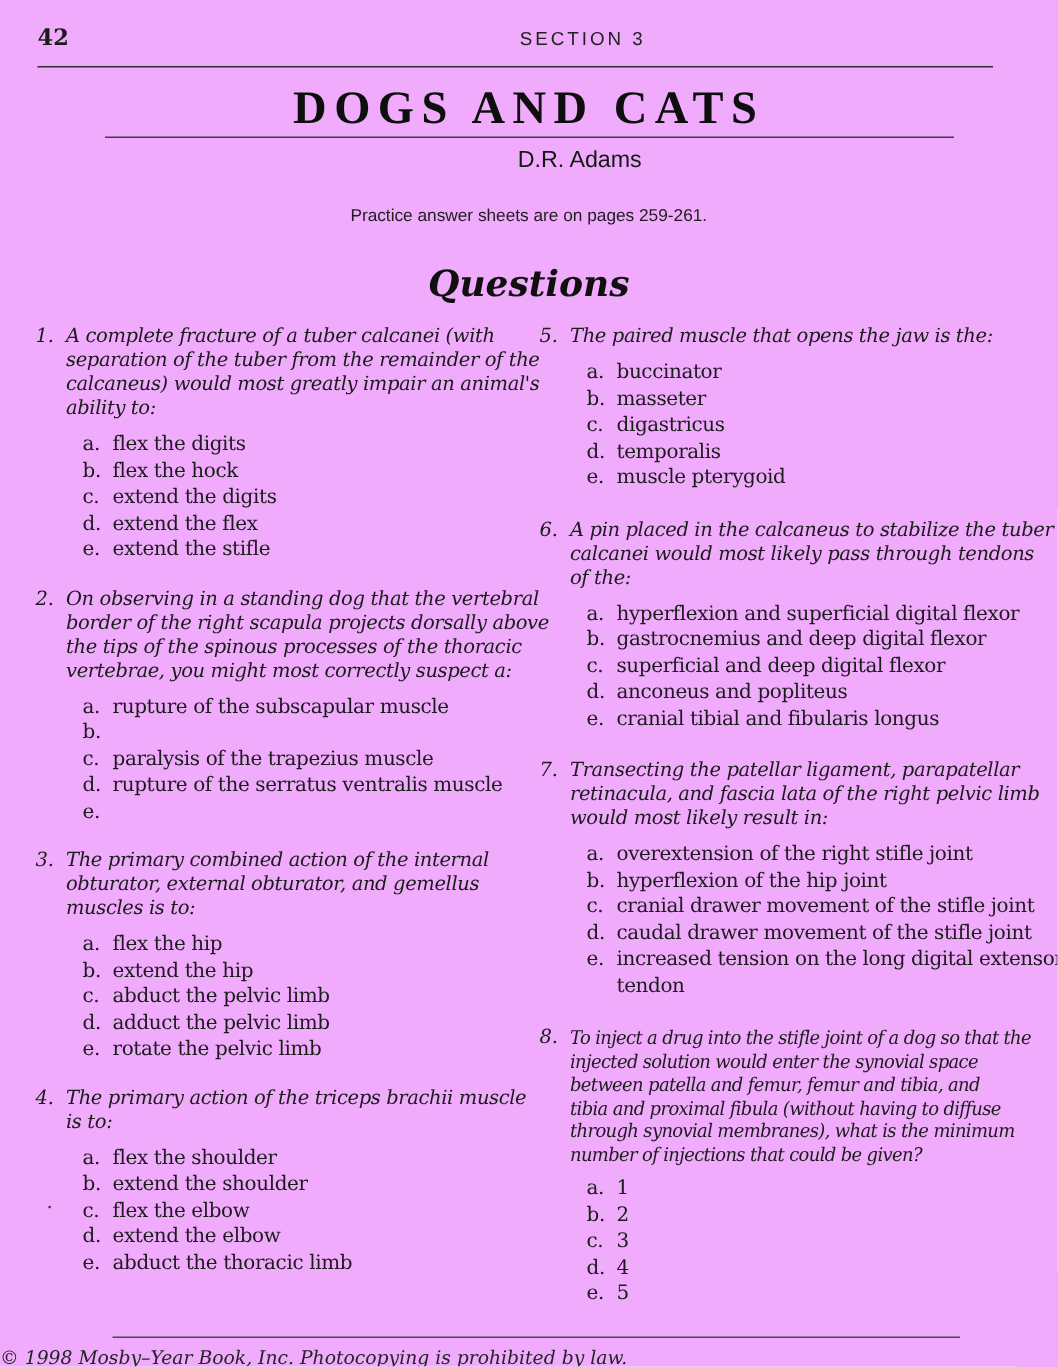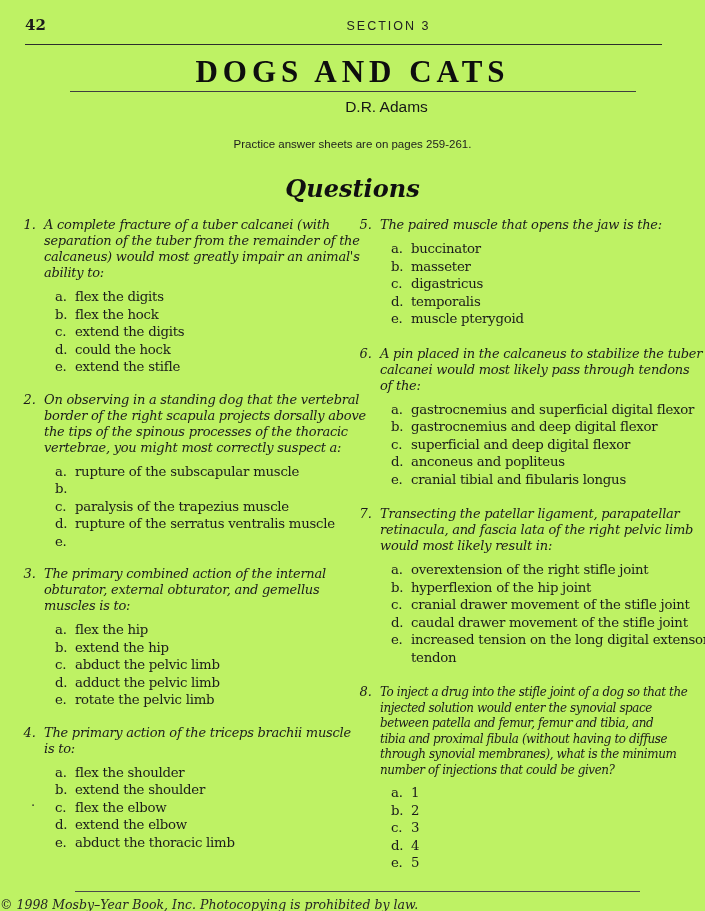--- a/index.html
+++ b/index.html
@@ -1,17 +1,17 @@
 <!DOCTYPE html>
 <html><head>
 <meta charset="utf-8">
 <style>
   html,body{margin:0;padding:0;background:#e8e8e8;}
   .page{
-    position:relative;width:705px;height:911px;background:#bef264;
+    position:relative;width:705px;height:911px;background:#f0abfc;
     overflow:hidden;color:#1b1b1b;font-family:"DejaVu Serif",serif;
     margin:0 auto;
   }
   
   .page-number{position:absolute;left:25px;top:16px;font-size:15px;font-weight:bold;}
   .section-header{
     position:absolute;left:0;top:19px;width:100%;text-align:center;
     font-family:"Liberation Sans",sans-serif;font-size:12.5px;letter-spacing:2px;color:#222;padding-left:36px;
   }
   .header-rule{position:absolute;left:25px;right:43px;top:44px;border-top:1.6px solid #2d2d2d;}
@@ -99,21 +99,21 @@
             <div class="option">
                 <span class="opt-letter">b.</span>
                 <span class="opt-text">flex the hock</span>
               </div>
             <div class="option">
                 <span class="opt-letter">c.</span>
                 <span class="opt-text">extend the digits</span>
               </div>
             <div class="option">
                 <span class="opt-letter">d.</span>
-                <span class="opt-text">could the hock</span>
+                <span class="opt-text">extend the flex</span>
               </div>
             <div class="option">
                 <span class="opt-letter">e.</span>
                 <span class="opt-text">extend the stifle</span>
               </div>
           </div>
         </div>
       </div>
 
       <div class="question">
@@ -242,21 +242,21 @@
 
       <div class="question">
         <div class="q-num">6.</div>
         <div class="q-body">
           <div class="q-stem">A pin placed in the calcaneus to stabilize the tuber
 calcanei would most likely pass through tendons
 of the:</div>
           <div class="options">
             <div class="option">
                 <span class="opt-letter">a.</span>
-                <span class="opt-text">gastrocnemius and superficial digital flexor</span>
+                <span class="opt-text">hyperflexion and superficial digital flexor</span>
               </div>
             <div class="option">
                 <span class="opt-letter">b.</span>
                 <span class="opt-text">gastrocnemius and deep digital flexor</span>
               </div>
             <div class="option">
                 <span class="opt-letter">c.</span>
                 <span class="opt-text">superficial and deep digital flexor</span>
               </div>
             <div class="option">

